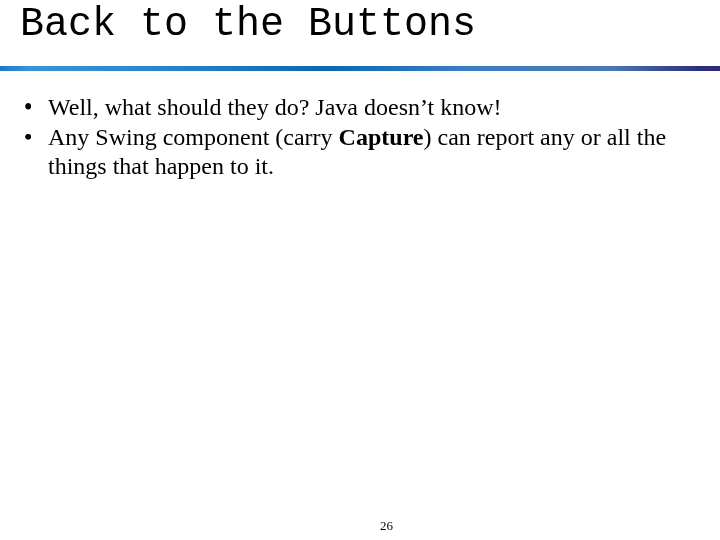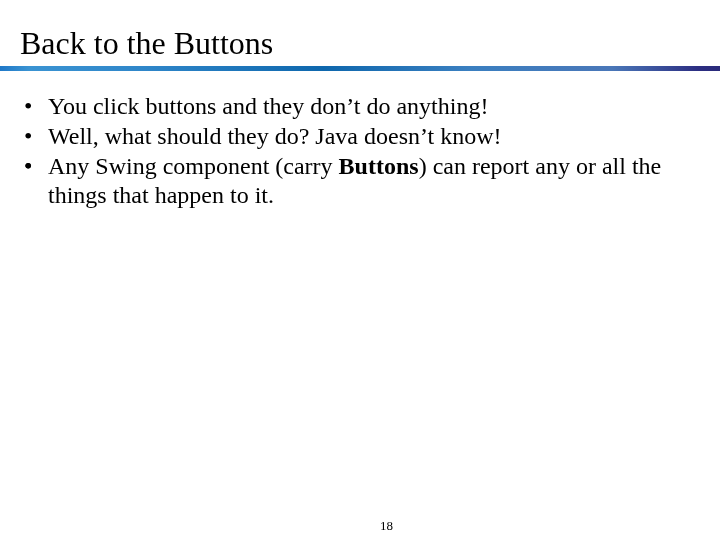--- a/index.html
+++ b/index.html
@@ -1,45 +1,44 @@
 <!DOCTYPE html>
 <html><head>
 <meta charset="utf-8">
 <style>
   html, body { margin:0; padding:0; }
   body { width:720px; height:540px; background:#ffffff; position:relative; overflow:hidden;
          font-family:"Liberation Serif","DejaVu Serif",serif; color:#000; }
-  .title { position:absolute; left:20px; top:25px; font-size:32px; line-height:36px; white-space:nowrap; }
+  .title { position:absolute; left:20px; top:7px; font-size:40px; line-height:36px; white-space:nowrap;font-family:Liberation Mono, monospace; }
   .rule { position:absolute; left:0; top:66px; width:720px; height:5px;
           background:linear-gradient(90deg,#1f78c8 0%,#3a93d2 4%,#2f86c9 20%,#0e67ad 45%,#3a7fc0 65%,#4a77b8 85%,#2c2e82 97%,#2a2a7a 100%); }
   .bullets { position:absolute; left:24px; top:92px; width:690px; margin:0; padding:0; list-style:none; }
   .bullets li { position:relative; padding-left:24px; font-size:24px; line-height:29px; margin-bottom:1px; }
   .bullets li .dot { position:absolute; left:0; top:0; }
   .bullets b { font-weight:bold; }
   .page-num { position:absolute; left:380px; top:519px; font-size:13px; line-height:14px; }
 </style>
 </head>
 <body>
 
 <div>
   <div class="title">Back to the Buttons</div>
   <div class="rule"></div>
 
   <ul class="bullets">
     <li>
       <span class="dot">•</span>
-      <span>You click buttons and they don’t do anything!</span>
     </li>
     <li>
       <span class="dot">•</span>
       <span>Well, what should they do? Java doesn’t know!</span>
     </li>
     <li>
       <span class="dot">•</span>
     </li>
     <li>
       <span class="dot">•</span>
-      <span>Any Swing component (carry </span><b>Buttons</b><span>) can report any or all the things that happen to it.</span>
+      <span>Any Swing component (carry </span><b>Capture</b><span>) can report any or all the things that happen to it.</span>
     </li>
   </ul>
 
-  <div class="page-num">18</div>
+  <div class="page-num">26</div>
 </div>
 
 </body></html>

